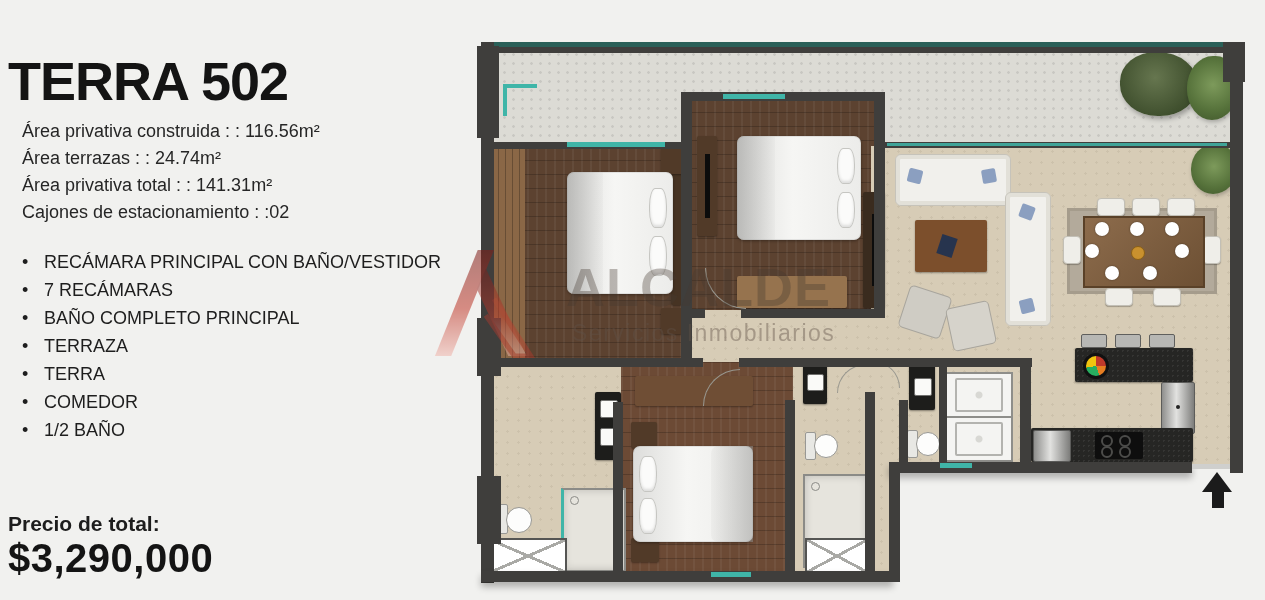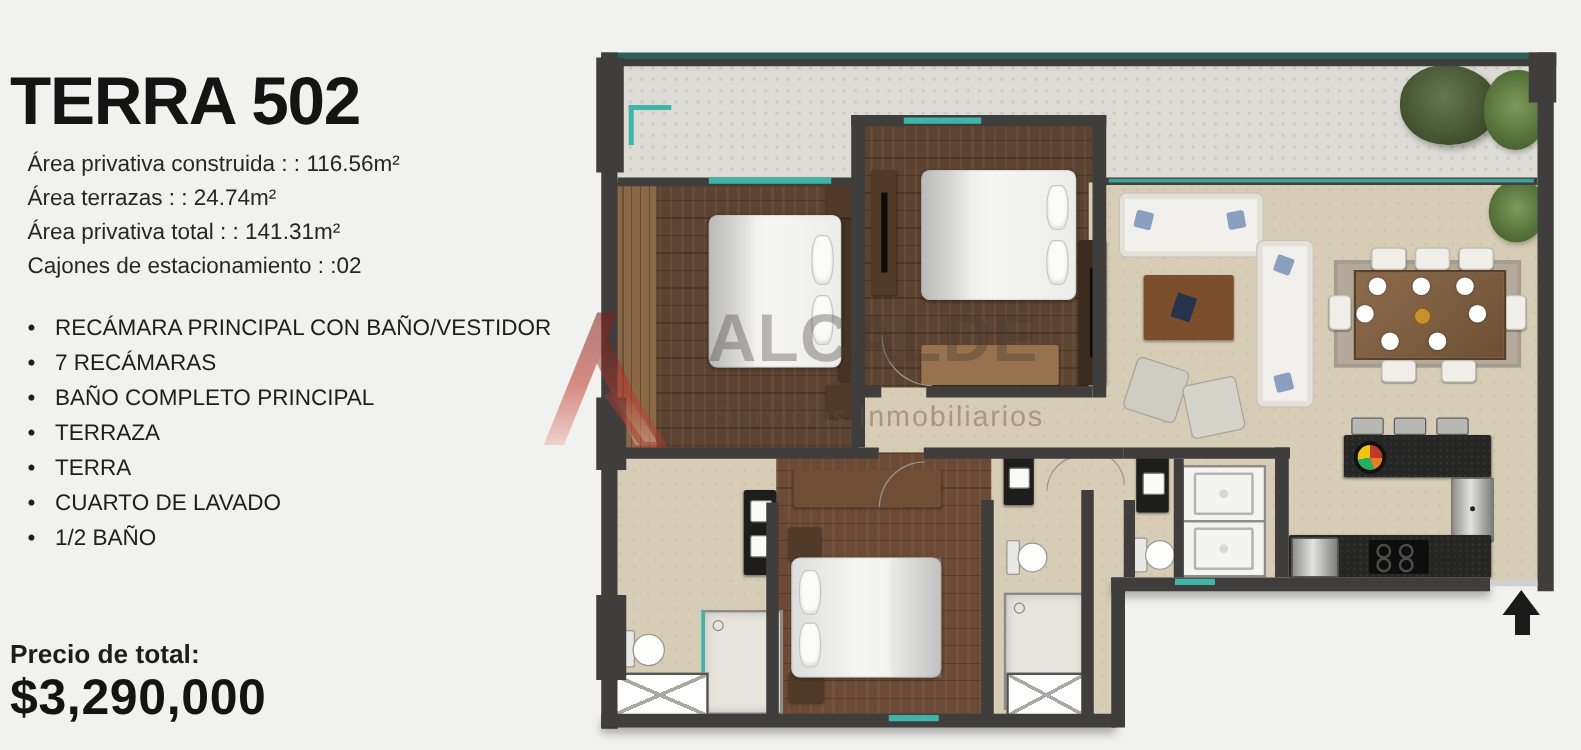--- a/index.html
+++ b/index.html
@@ -54,42 +54,42 @@
   .stool{position:absolute;width:24px;height:12px;background:#b7b7b4;border:1px solid #5f5f5d;border-radius:2px}
   .stove{position:absolute;background:#0e0e0e;border-radius:2px}
   .burner{position:absolute;width:8px;height:8px;border:2px solid #4c4c4a;border-radius:50%}
   .fruit{position:absolute;width:20px;height:20px;border-radius:50%;border:3px solid #111;
          background:conic-gradient(#c0392b 0 90deg,#e67e22 0 160deg,#27ae60 0 260deg,#f1c40f 0)}
   .gold{position:absolute;width:12px;height:12px;border-radius:50%;background:#c9912e;border:1px solid #8a5f17}
   .arrow-head{position:absolute;width:0;height:0;border-left:15px solid transparent;border-right:15px solid transparent;border-bottom:20px solid #1b1b1b}
   .arrow-stem{position:absolute;background:#1b1b1b}
 
   
-  .wm-name{left:566px;top:240px;font-size:54px;font-weight:bold;letter-spacing:1px;color:rgba(70,56,48,.35);white-space:nowrap}
+  .wm-name{left:566px;top:256px;font-size:54px;font-weight:bold;letter-spacing:1px;color:rgba(70,56,48,.35);white-space:nowrap}
   .wm-tag{left:572px;top:320px;font-size:23px;letter-spacing:1.5px;color:rgba(95,82,72,.42);white-space:nowrap}
   .wm-logo{left:428px;top:246px;opacity:.55}
 </style>
 </head>
 <body>
 
 <div class="abs panel">
   <div class="abs title">TERRA 502</div>
   <div class="abs details">
     <div>Área privativa construida : :  116.56m²</div>
     <div>Área terrazas  : :  24.74m²</div>
     <div>Área privativa total : : 141.31m²</div>
     <div>Cajones de estacionamiento : :02</div>
   </div>
   <ul class="abs features">
     <li>RECÁMARA PRINCIPAL CON BAÑO/VESTIDOR</li>
     <li>7 RECÁMARAS</li>
     <li>BAÑO COMPLETO PRINCIPAL</li>
     <li>TERRAZA</li>
     <li>TERRA</li>
-    <li>CUARTO DE LAVADO</li>
+    <li>COMEDOR</li>
     <li>1/2 BAÑO</li>
   </ul>
   <div class="abs price-label">Precio de total:</div>
   <div class="abs price">$3,290,000</div>
 </div>
 
 <div class="abs plan">
 
   <div class="concrete" style="left:16px;top:10px;width:744px;height:100px"></div>
   <div class="wood" style="left:16px;top:106px;width:200px;height:214px"></div>

